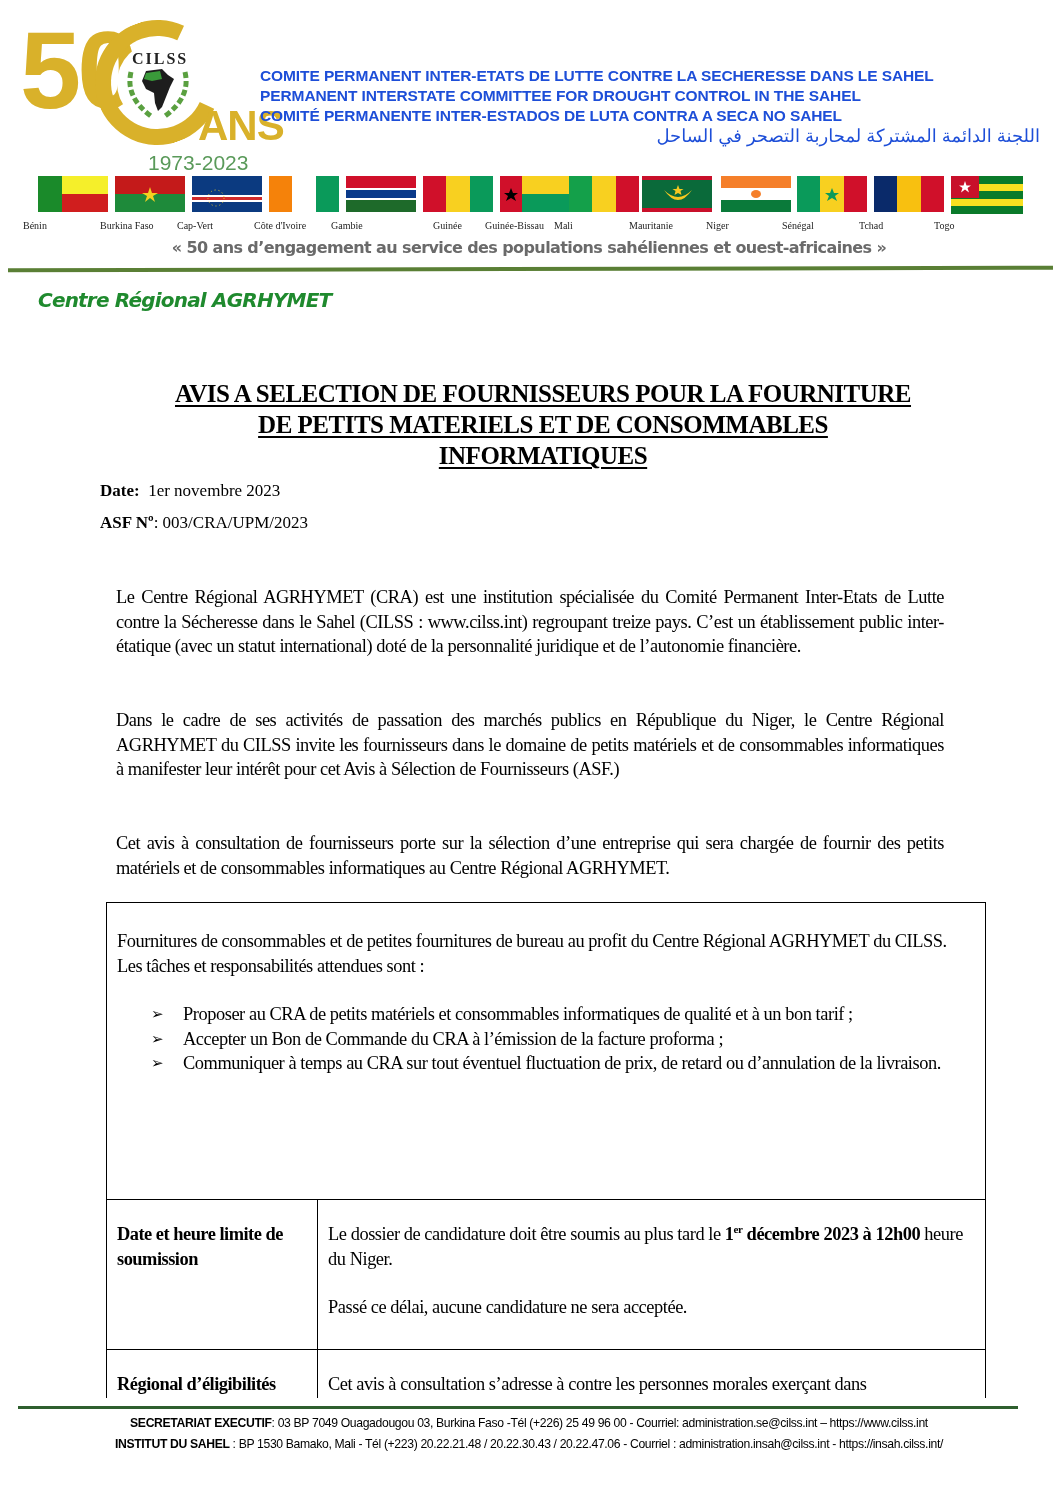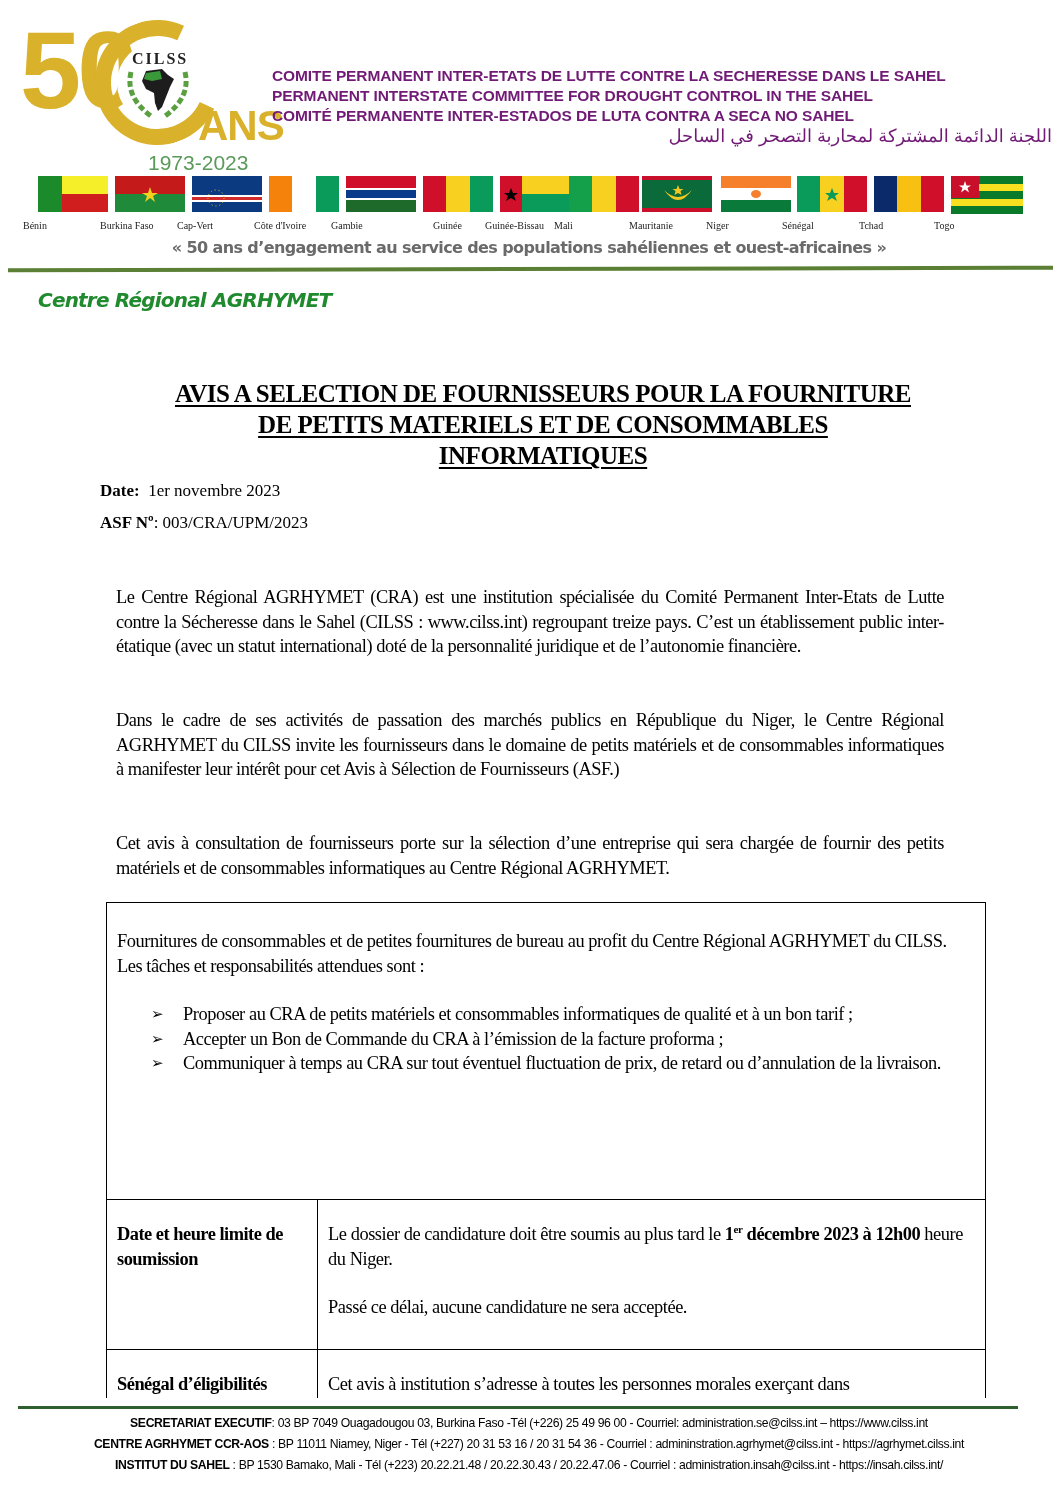--- a/index.html
+++ b/index.html
@@ -9,21 +9,21 @@
   
   .logo { position: absolute; left: 20px; top: 15px; width: 250px; height: 140px; text-align: center; }
   .logo .five { position: absolute; left: 0; top: 0; font-family: "Liberation Sans", sans-serif; font-weight: bold; font-size: 110px; line-height: 110px; color: #d9b12a; letter-spacing: -4px; }
   .logo .ring { position: absolute; left: 75px; top: 5px; width: 125px; height: 125px; border: 16px solid #d9b12a; border-radius: 50%; border-right-color: transparent; transform: rotate(-20deg); }
   .logo .emblem { position: absolute; left: 97px; top: 27px; width: 82px; height: 82px; border-radius: 50%; background: #fff; }
   .logo .cilss-text { position: absolute; left: 112px; top: 35px; font-family: Liberation Serif, serif; font-size: 16px; font-weight: bold; letter-spacing: 2px; color: #222; }
   .logo .africa { position: absolute; left: 120px; top: 52px; width: 36px; height: 46px; }
   .logo .ans { position: absolute; left: 178px; top: 90px; font-family: "Liberation Sans", sans-serif; font-weight: bold; font-size: 42px; line-height: 42px; color: #d9b12a; letter-spacing: -1px; }
   .logo .years { position: absolute; left: 128px; top: 136px; font-family: "Liberation Sans", sans-serif; font-size: 21px; color: #5a9a5a; }
 
-  .org-names { position: absolute; left: 272px; top: 66px; width: 780px; font-family: "Liberation Sans", sans-serif; font-weight: bold; color: #701a75; font-size: 15.5px; line-height: 20px; letter-spacing: -0.1px; }
+  .org-names { position: absolute; left: 260px; top: 66px; width: 780px; font-family: "Liberation Sans", sans-serif; font-weight: bold; color: #1d4ed8; font-size: 15.5px; line-height: 20px; letter-spacing: -0.1px; }
   .org-names .ar { font-weight: normal; font-size: 18px; padding-left: 12px; direction: rtl; text-align: right; unicode-bidi: plaintext; }
 
   
   .flags { position: absolute; left: 38px; top: 176px; width: 1000px; height: 60px; }
   .flag { position: absolute; top: 0; width: 70px; height: 36px; overflow: hidden; }
   .flag-label { position: absolute; top: 44px; font-family: Liberation Serif, serif; font-size: 10px; color: #222; width: 100px; text-align: left; }
 
   .motto { position: absolute; left: 0; top: 238px; width: 1058px; text-align: center; font-family: "DejaVu Sans", sans-serif; font-size: 16px; font-weight: bold; color: #6a6a6a; letter-spacing: -0.6px; }
   .header-rule { position: absolute; left: 8px; top: 267px; width: 1045px; height: 4px; background: #5a7f35; transform: rotate(-0.15deg); }
 
@@ -246,23 +246,22 @@
     </div>
   </div>
   <div class="row" style="height:150px">
     <div class="c1" style="padding-top:22px">Date et heure limite de soumission</div>
     <div class="c2" style="padding-top:22px">
       <div><span>Le dossier de candidature doit être soumis au plus tard le </span><b><span>1</span><sup>er</sup><span> décembre 2023 à 12h00</span></b><span> heure du Niger.</span></div>
       <div style="margin-top:24px">Passé ce délai, aucune candidature ne sera acceptée.</div>
     </div>
   </div>
   <div class="row last" style="height:48px">
-    <div class="c1" style="padding-top:22px">Sénégal d’éligibilités</div>
-    <div class="c2" style="padding-top:22px; white-space:nowrap; overflow:hidden">Cet avis à institution s’adresse à toutes les personnes morales exerçant dans</div>
+    <div class="c1" style="padding-top:22px">Régional d’éligibilités</div>
+    <div class="c2" style="padding-top:22px; white-space:nowrap; overflow:hidden">Cet avis à consultation s’adresse à contre les personnes morales exerçant dans</div>
   </div>
 </div>
 
 <div class="footer-rule"></div>
 <div class="footer">
   <div><b>SECRETARIAT EXECUTIF</b><span>: 03 BP 7049 Ouagadougou 03, Burkina Faso -Tél (+226) 25 49 96 00 - Courriel: administration.se@cilss.int – https://www.cilss.int</span></div>
-  <div><b>CENTRE AGRHYMET CCR-AOS</b><span> : BP 11011 Niamey, Niger - Tél (+227) 20 31 53 16 / 20 31 54 36 - Courriel : admininstration.agrhymet@cilss.int - https://agrhymet.cilss.int</span></div>
   <div><b>INSTITUT DU SAHEL</b><span> : BP 1530 Bamako, Mali - Tél (+223) 20.22.21.48 / 20.22.30.43 / 20.22.47.06 - Courriel : administration.insah@cilss.int - https://insah.cilss.int/</span></div>
 </div>
 
 </body></html>

